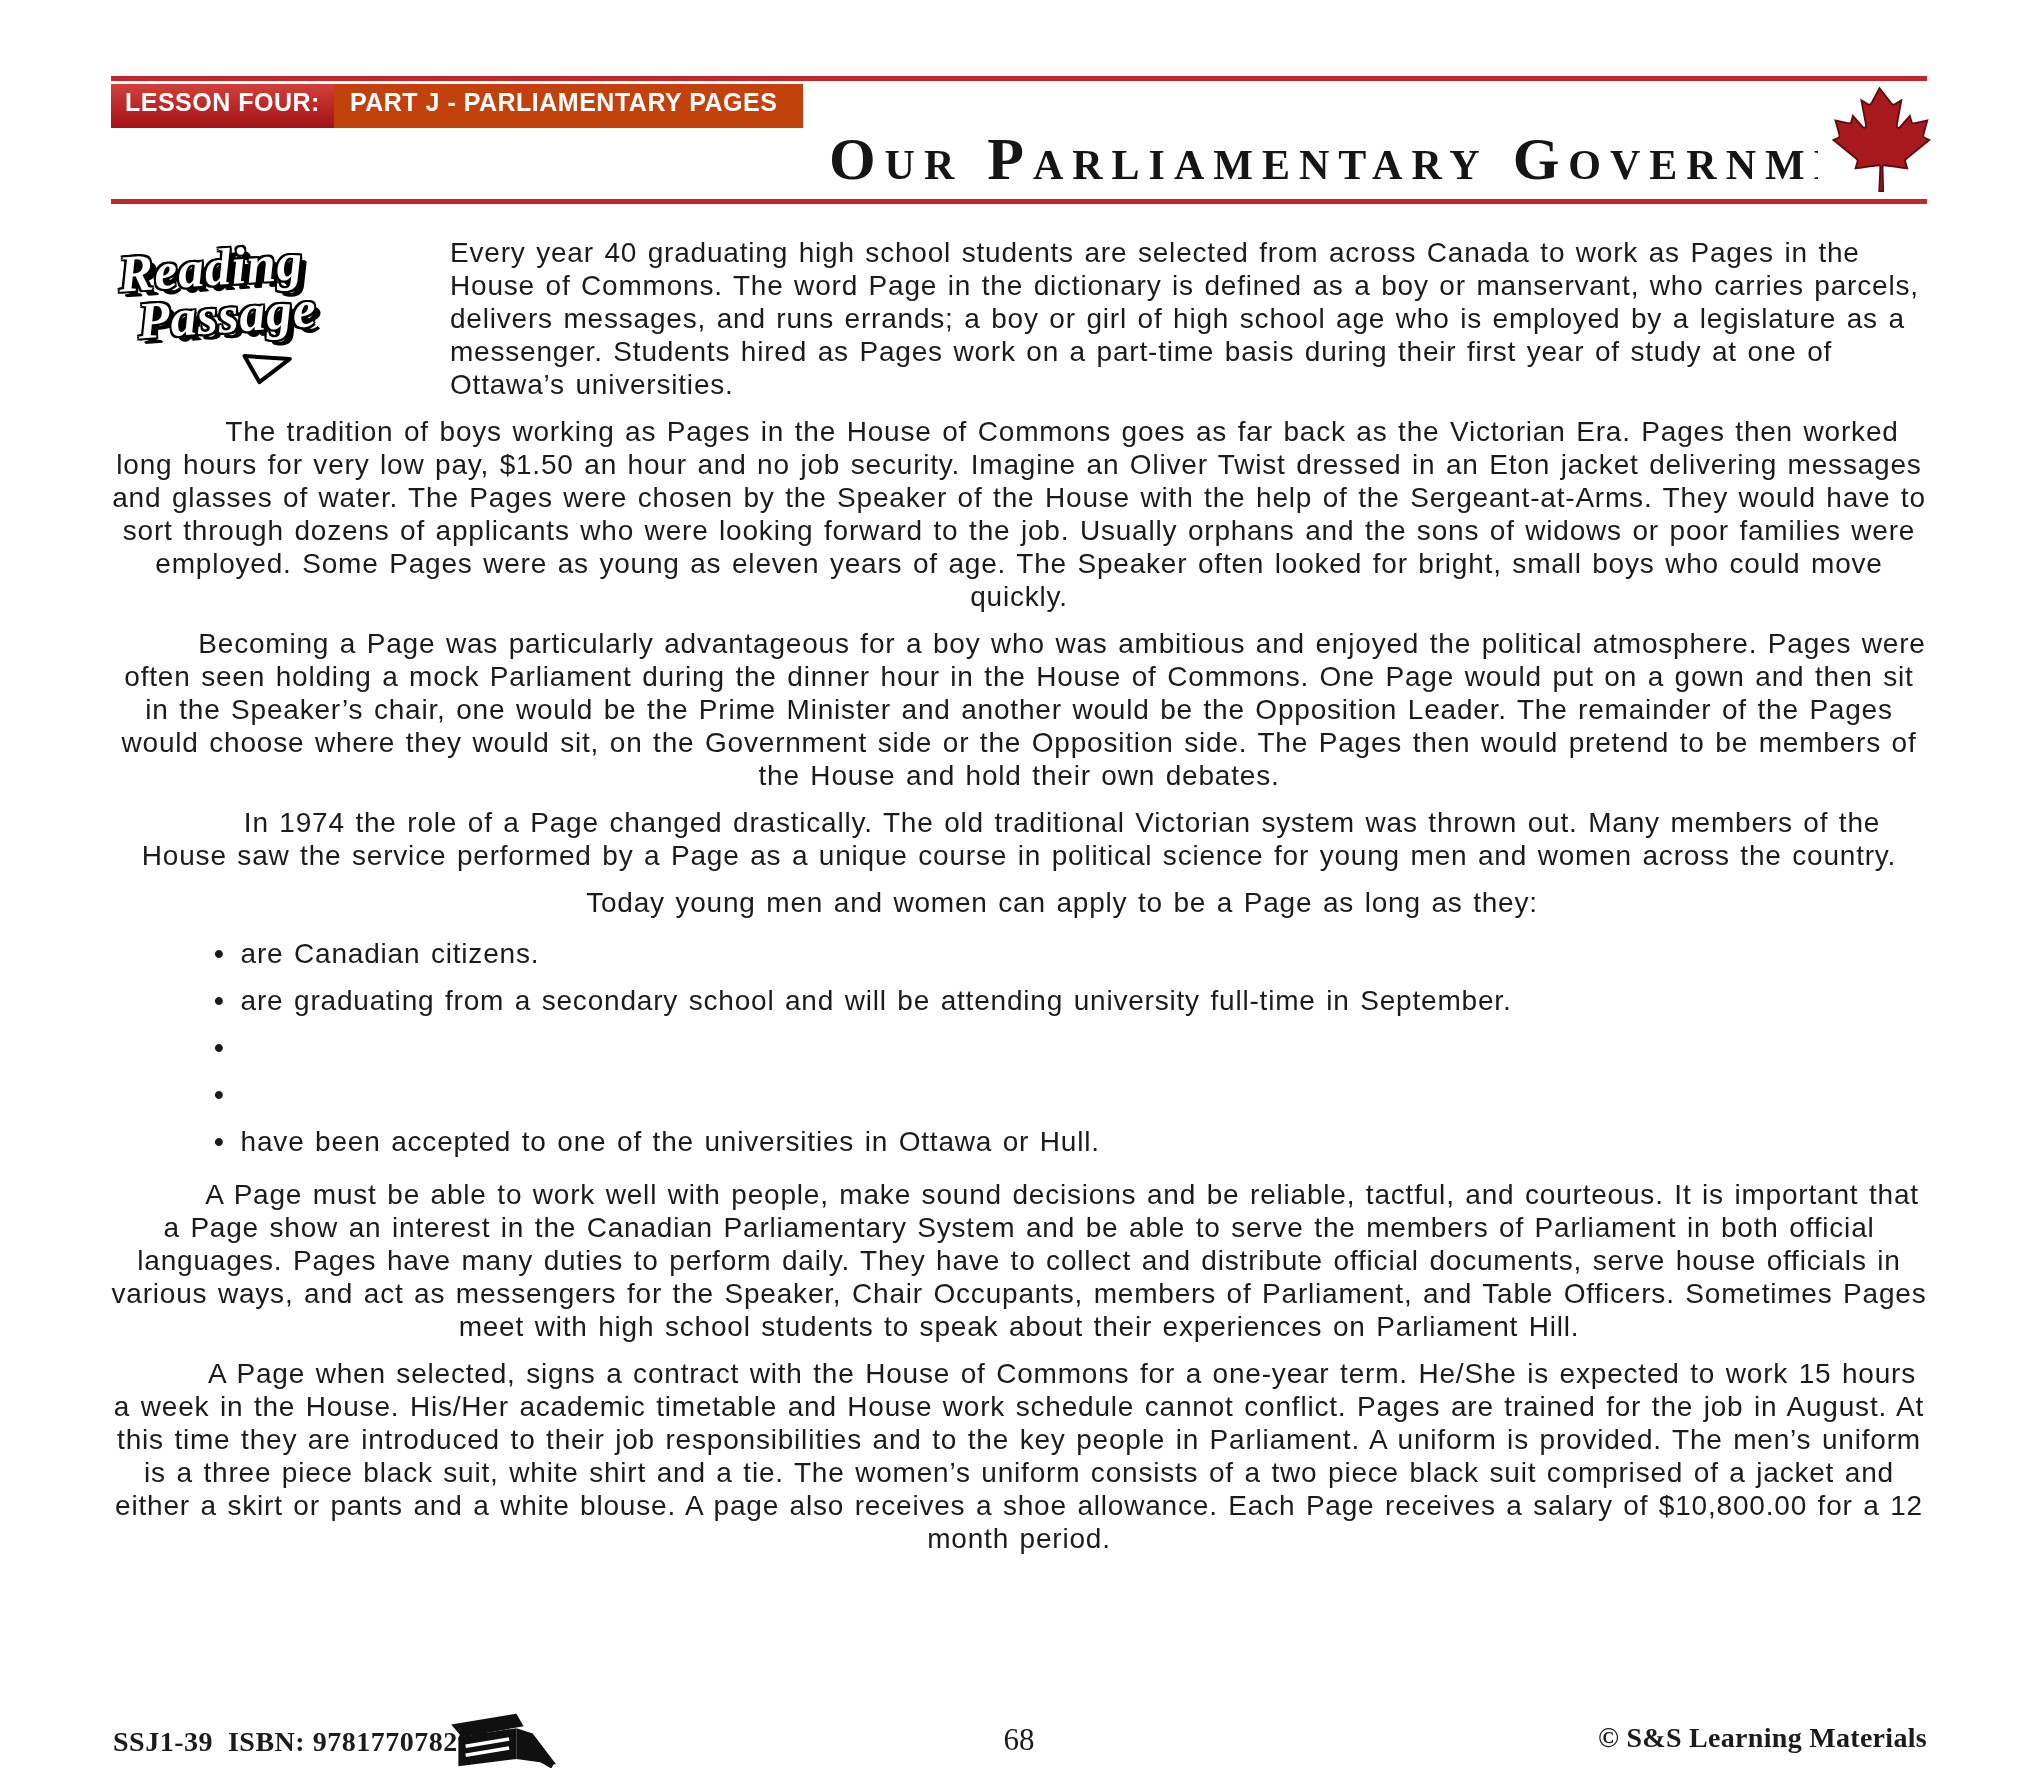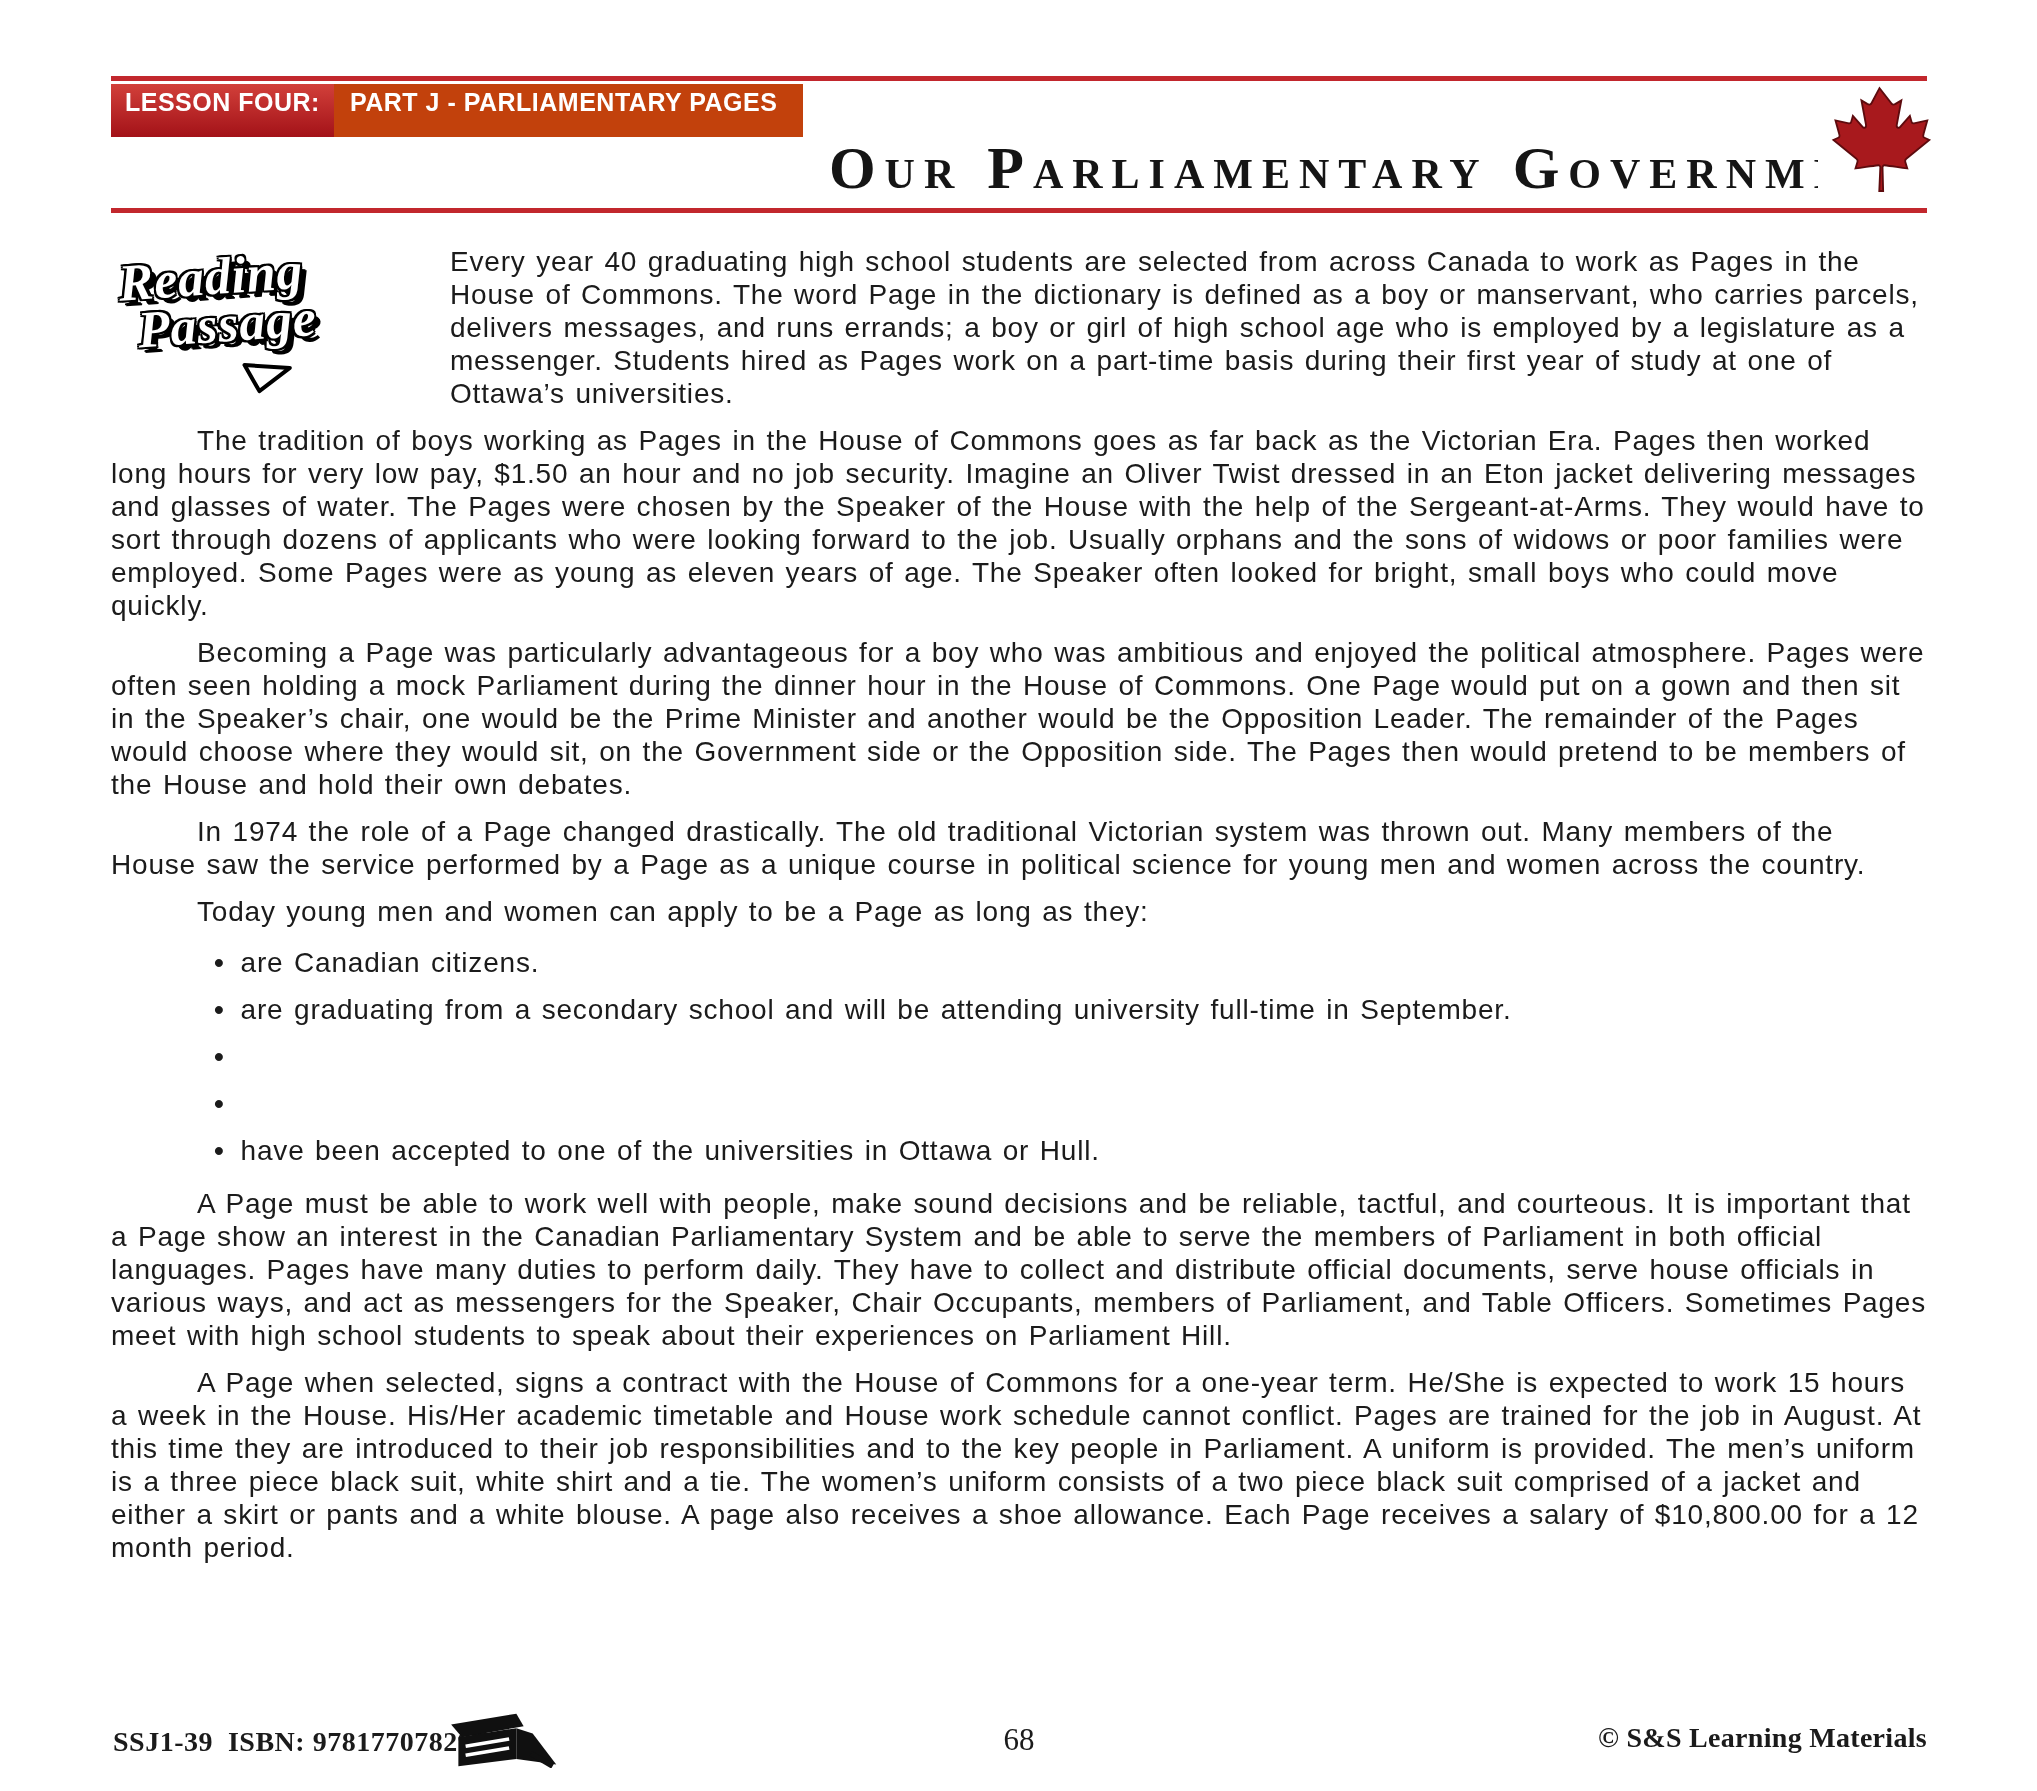--- a/index.html
+++ b/index.html
@@ -18,21 +18,21 @@
 
   
   .header { position: relative; margin: 0 111px; padding-top: 76px; }
   .rule { height: 5px; background: #c2272d; }
   .rule-bottom { margin-top: 8px; }
 
   .bars { display: flex; align-items: stretch; margin-top: 3px; width: max-content; }
   .lesson-label {
     background: linear-gradient(180deg, #d2403a 0%, #a31218 100%);
     color: #fff; font-weight: bold; font-size: 25px;
-    padding: 4px 14px 20px; letter-spacing: 0.5px; white-space: nowrap;
+    padding: 4px 14px 11px; letter-spacing: 0.5px; white-space: nowrap;
   }
   .part-label {
     background: #c2410c;
     color: #fff; font-weight: bold; font-size: 25px;
     padding: 4px 26px 5px 16px; letter-spacing: 0.5px; white-space: nowrap;
   }
 
   .title {
     font-family: "Liberation Serif", serif;
     font-variant: small-caps;
@@ -84,21 +84,21 @@
       -2px  2px 0 #000, 2px  2px 0 #000,
       -2px  0   0 #000, 2px  0   0 #000,
        0   -2px 0 #000, 0    2px 0 #000,
        5px  5px 0 #000, 6px  6px 0 #000;
     white-space: nowrap;
   }
   .rp-line2 { margin-left: 16px; }
   .rp-arrow { position: absolute; left: 117px; bottom: -16px; }
 
   .para { margin: 0 0 14px 0; }
-  .ind { text-indent: 86px; }
+  .ind { text-indent: 86px; text-align: center; }
   .list-intro { margin-bottom: 18px; }
 
   .bullets { list-style: none; margin: 0 0 20px 0; padding: 0; }
   .bullet-item { display: flex; margin: 0 0 14px 0; padding-left: 103px; }
   .dot { margin-right: 16px; font-weight: bold; }
 
   
   .footer {
     position: absolute;
     left: 111px; right: 111px; bottom: 22px;

